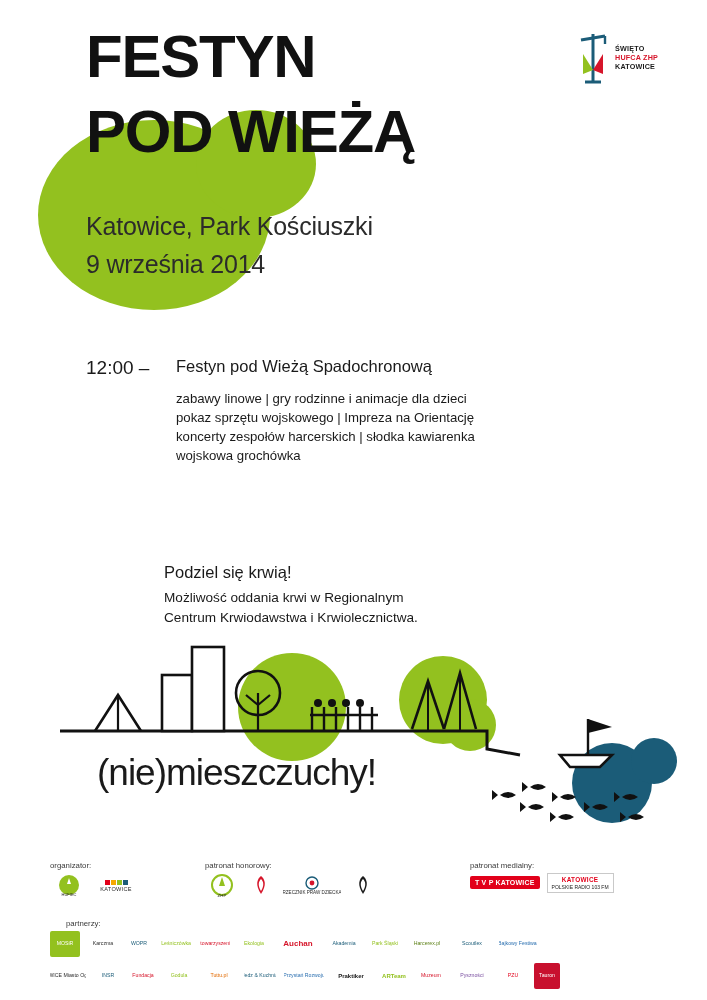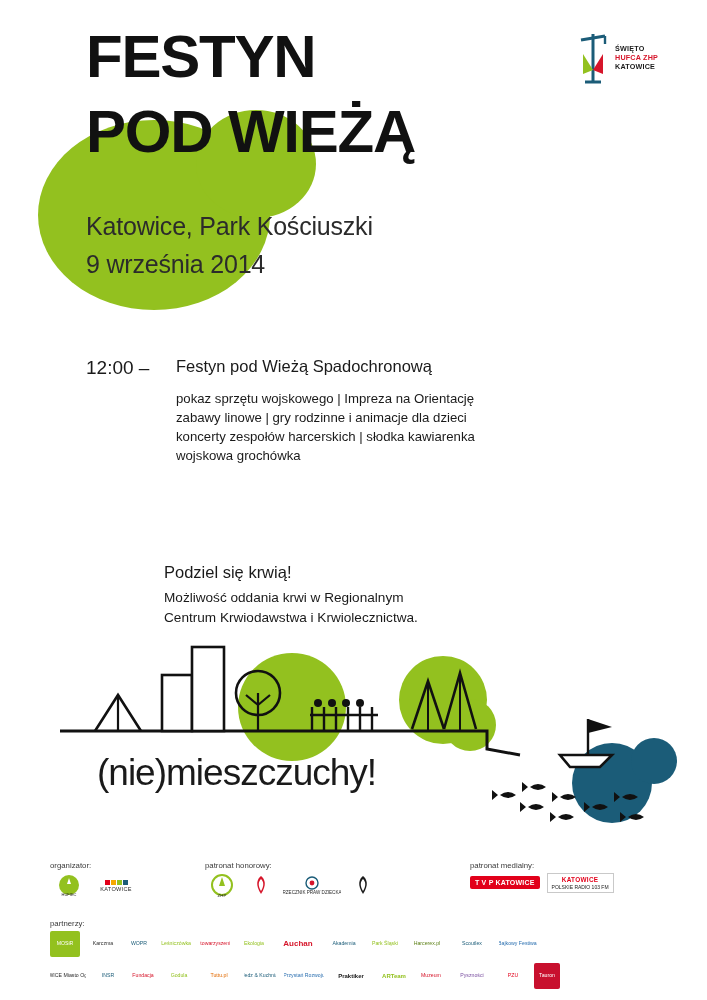--- a/index.html
+++ b/index.html
@@ -270,22 +270,22 @@
 
   <div class="subtitle">Katowice, Park Kościuszki</div>
   <div class="date">9 września 2014</div>
 
   <div class="program">
     <div class="prog-row">
       <div class="prog-time">12:00 –</div>
       <div class="prog-title">Festyn pod Wieżą Spadochronową</div>
     </div>
     <div class="prog-detail">
+      <div>zabawy linowe | gry rodzinne i animacje dla dzieci</div>
       <div>pokaz sprzętu wojskowego | Impreza na Orientację</div>
-      <div>zabawy linowe | gry rodzinne i animacje dla dzieci</div>
       <div>koncerty zespołów harcerskich | słodka kawiarenka</div>
       <div>wojskowa grochówka</div>
     </div>
     <div class="prog-gap"></div>
   </div>
 
   <div class="blood">
     <div class="blood-head">Podziel się krwią!</div>
     <div class="blood-body">
       <div>Możliwość oddania krwi w Regionalnym</div>
@@ -397,21 +397,21 @@
 
     <div class="sp-label" style="left:470px; top:16px;">patronat medialny:</div>
     <div class="sp-row" style="left:470px; top:28px;">
       <div class="tvp">T V P KATOWICE</div>
       <div class="radio-kat">
         <b>KATOWICE</b><br>
         <span>POLSKIE RADIO 103 FM</span>
       </div>
     </div>
 
-    <div class="sp-label" style="left:38px; top:74px;padding-left:12px;">partnerzy:</div>
+    <div class="sp-label" style="left:54px; top:74px;padding-left:12px;">partnerzy:</div>
 
     <div class="sp-row" style="left:50px; top:86px; gap:9px;">
       <div class="sp-logo w" style="width:30px;background:#93c11f;color:#fff;">MOSiR</div>
       <div class="sp-logo w" style="width:28px;">Karczma</div>
       <div class="sp-logo w" style="width:26px;color:#1b5c78;">WOPR</div>
       <div class="sp-logo w" style="width:30px;color:#93c11f;">Leśniczówka</div>
       <div class="sp-logo w" style="width:30px;color:#d6152a;">Stowarzyszenie</div>
       <div class="sp-logo w" style="width:30px;color:#93c11f;">Ekologia</div>
       <div class="sp-logo w" style="width:40px;color:#d6152a;font-size:8px;font-weight:bold;">Auchan</div>
       <div class="sp-logo w" style="width:34px;color:#1b5c78;">Akademia</div>

